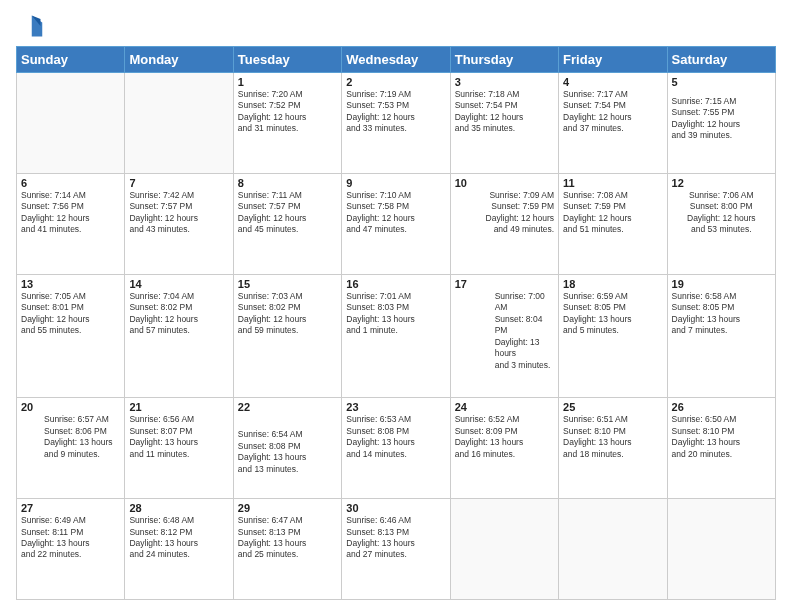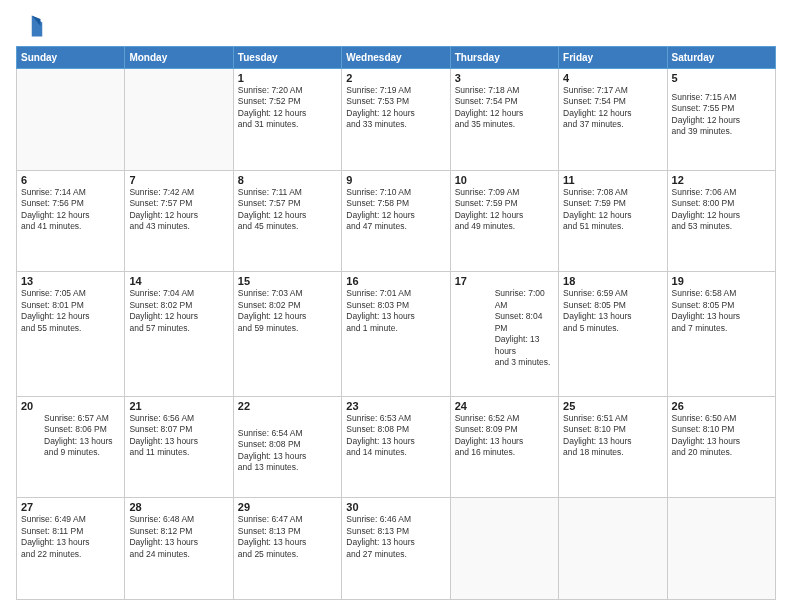--- a/index.html
+++ b/index.html
@@ -54,21 +54,21 @@
     .calendar {
       flex: 1;
       border: 1px solid #ccc;
       border-collapse: collapse;
       width: 100%;
       table-layout: fixed;
     }
     .calendar th {
       background-color: #3a7bbf;
       color: #fff;
-      font-size: 10px;
+      font-size: 13px;
       font-weight: bold;
       padding: 5px 4px;
       text-align: left;
       border: 1px solid #5a9fd4;
     }
     .calendar td {
       vertical-align: top;
       border: 1px solid #ccc;
       padding: 3px 4px;
       font-size: 9px;
@@ -189,35 +189,35 @@
           </td>
           <td>
             <span class="day-num">9</span>
             <div class="day-info" style="white-space: pre-line;">Sunrise: 7:10 AM
 Sunset: 7:58 PM
 Daylight: 12 hours
 and 47 minutes.</div>
           </td>
           <td>
             <span class="day-num">10</span>
-            <div class="day-info" style="white-space: pre-line;">Sunrise: 7:09 AM
+            <div class="day-info" style="white-space: pre-line; text-align: right;">Sunrise: 7:09 AM
 Sunset: 7:59 PM
 Daylight: 12 hours
 and 49 minutes.</div>
           </td>
           <td>
             <span class="day-num">11</span>
             <div class="day-info" style="white-space: pre-line;">Sunrise: 7:08 AM
 Sunset: 7:59 PM
 Daylight: 12 hours
 and 51 minutes.</div>
           </td>
           <td>
             <span class="day-num">12</span>
-            <div class="day-info" style="white-space: pre-line;">Sunrise: 7:06 AM
+            <div class="day-info" style="white-space: pre-line; text-align: center;">Sunrise: 7:06 AM
 Sunset: 8:00 PM
 Daylight: 12 hours
 and 53 minutes.</div>
           </td>
         </tr>
         <tr>
           <td>
             <span class="day-num">13</span>
             <div class="day-info" style="white-space: pre-line;">Sunrise: 7:05 AM
 Sunset: 8:01 PM

